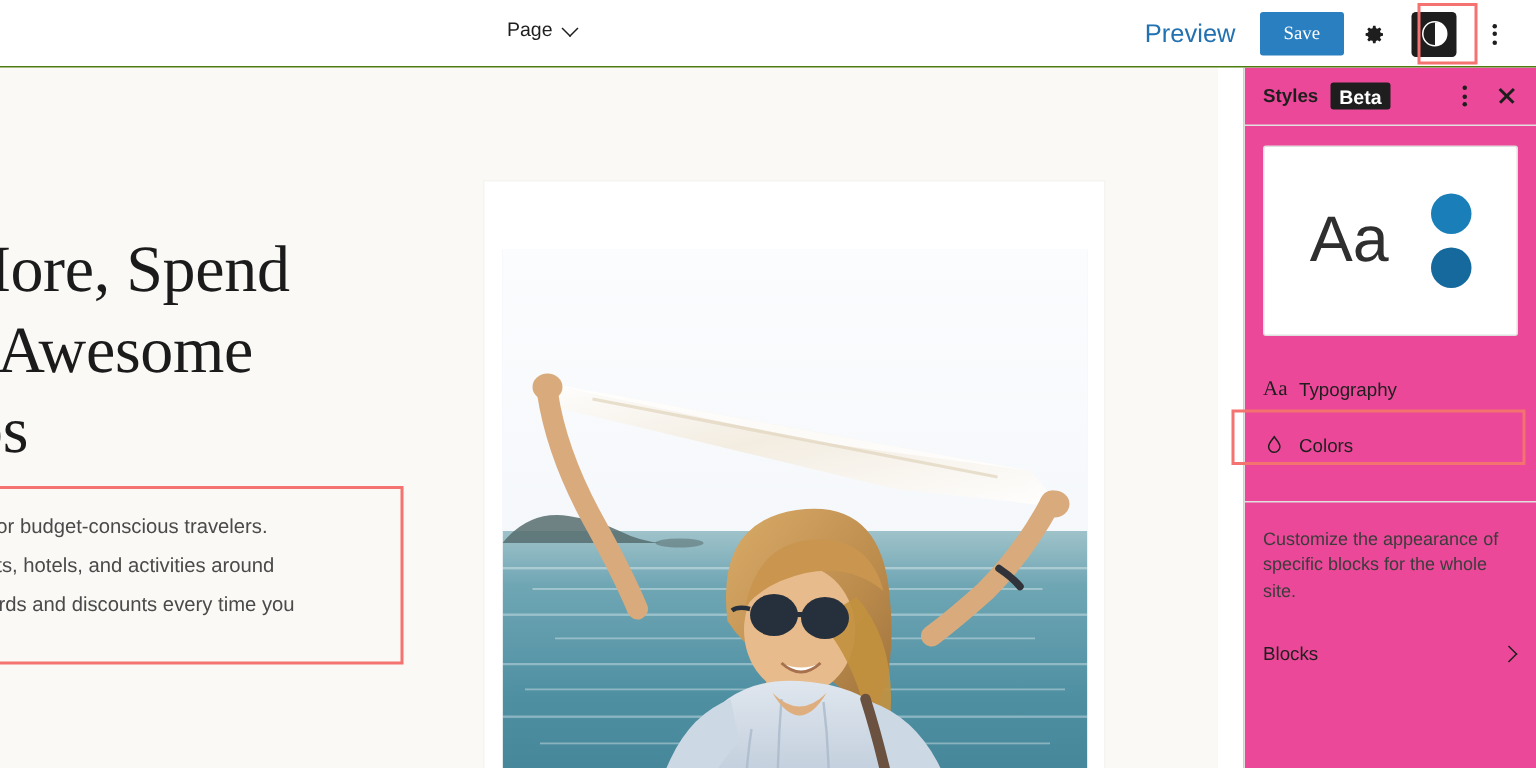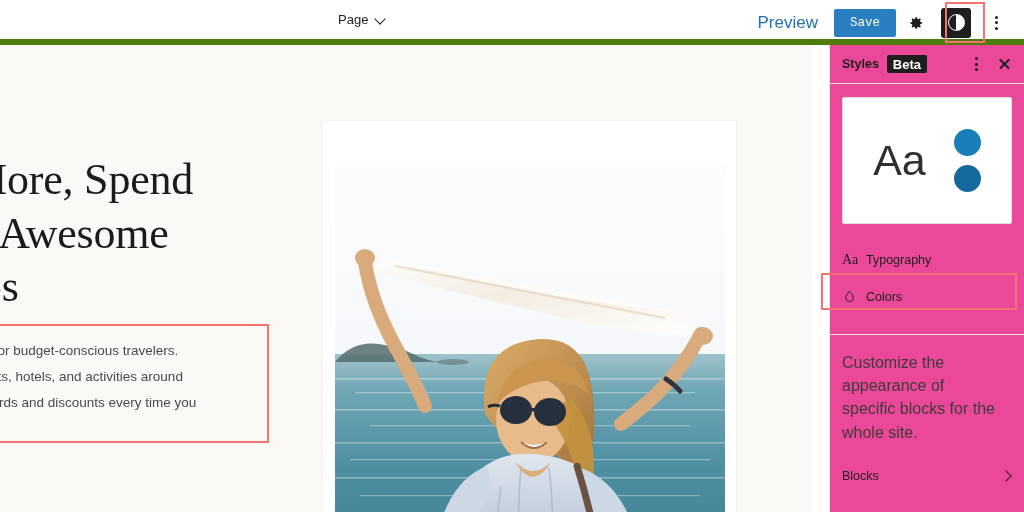--- a/index.html
+++ b/index.html
@@ -20,21 +20,21 @@
     overflow: hidden;
   }
 
   
   .toolbar {
     position: absolute;
     left: 0; top: 0;
     width: 1024px;
     height: 45px;
     background: #ffffff;
-    border-bottom: 6px solid #4d7c0f;
+    border-bottom: 1px solid #4d7c0f;
     box-sizing: border-box;
     z-index: 20;
   }
   .doc-switcher {
     position: absolute;
     left: 338px; top: 13px;
     display: flex;
     align-items: center;
     gap: 7px;
     cursor: pointer;
@@ -76,21 +76,21 @@
   }
   .save-button {
     background: #2a7fc0;
     color: #ffffff;
     font-size: 12.5px;
     border: none;
     border-radius: 2px;
     padding: 7px 16px;
     margin-left: 6px;
     cursor: pointer;
-    font-family: Liberation Mono, monospace;
+    font-family: Liberation Serif, serif;
   }
   .icon-btn {
     width: 32px; height: 32px;
     display: flex;
     align-items: center;
     justify-content: center;
     cursor: pointer;
     background: transparent;
     border: none;
     padding: 0;
@@ -317,21 +317,21 @@
   }
   .browse-row { margin-top: 16px; }
   .nav-group { margin-top: 17px; }
   .divider {
     height: 1px;
     background: #e0e0e0;
     margin: 19px 0 0 0;
   }
   .helper-text {
     padding: 16px 12px 0 12px;
-    font-size: 16px;
+    font-size: 12px;
     line-height: 1.45;
     color: #3c3c3c;
     white-space: pre-line;
   }
   .blocks-row { margin-top: 14px; }
   .aa-serif {
     font-family: "Liberation Serif", serif;
     font-size: 14px;
     color: #1e1e1e;
     line-height: 1;

